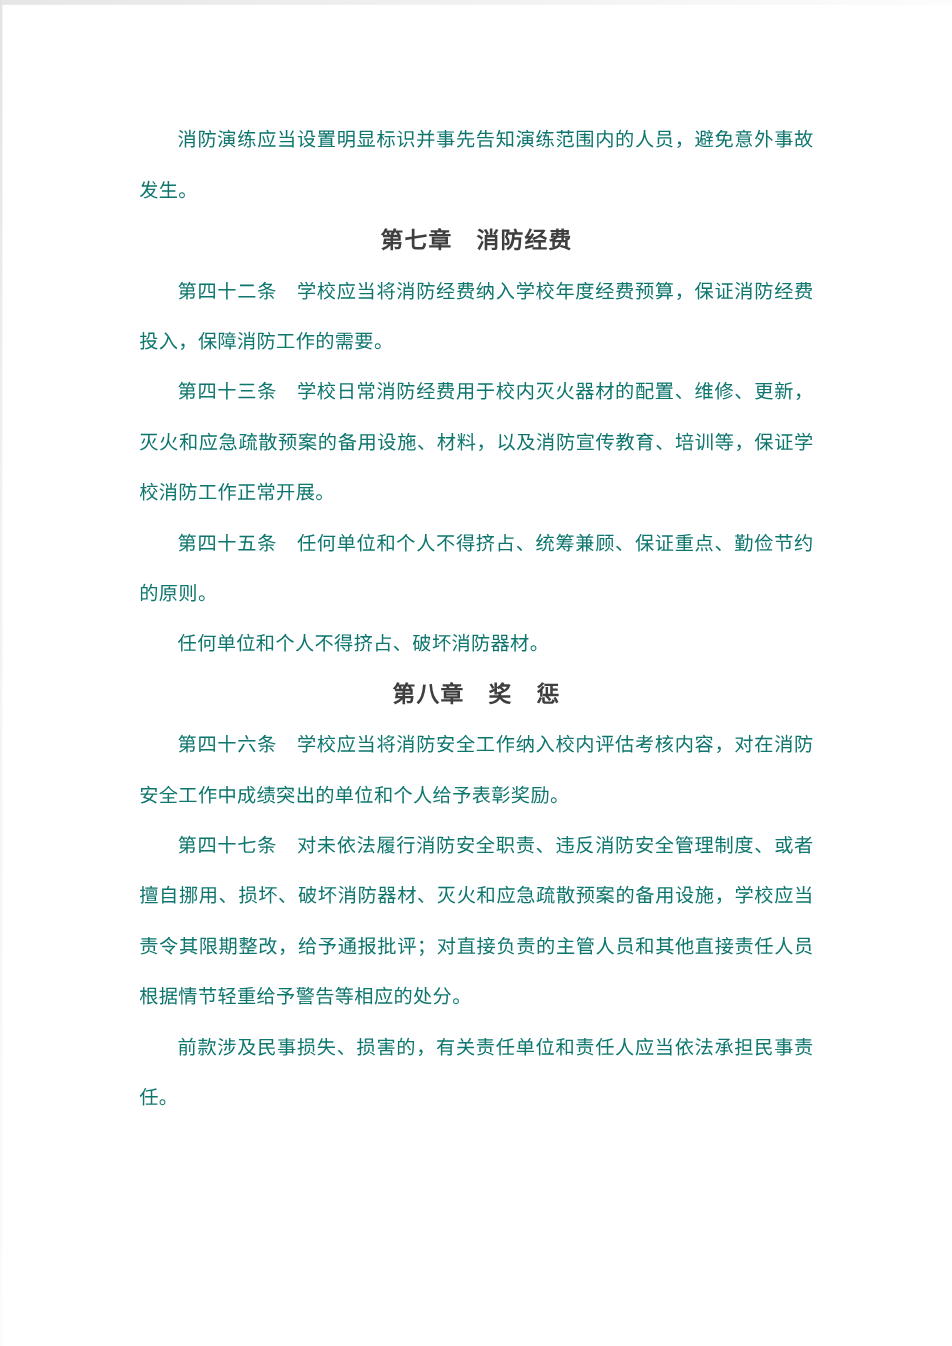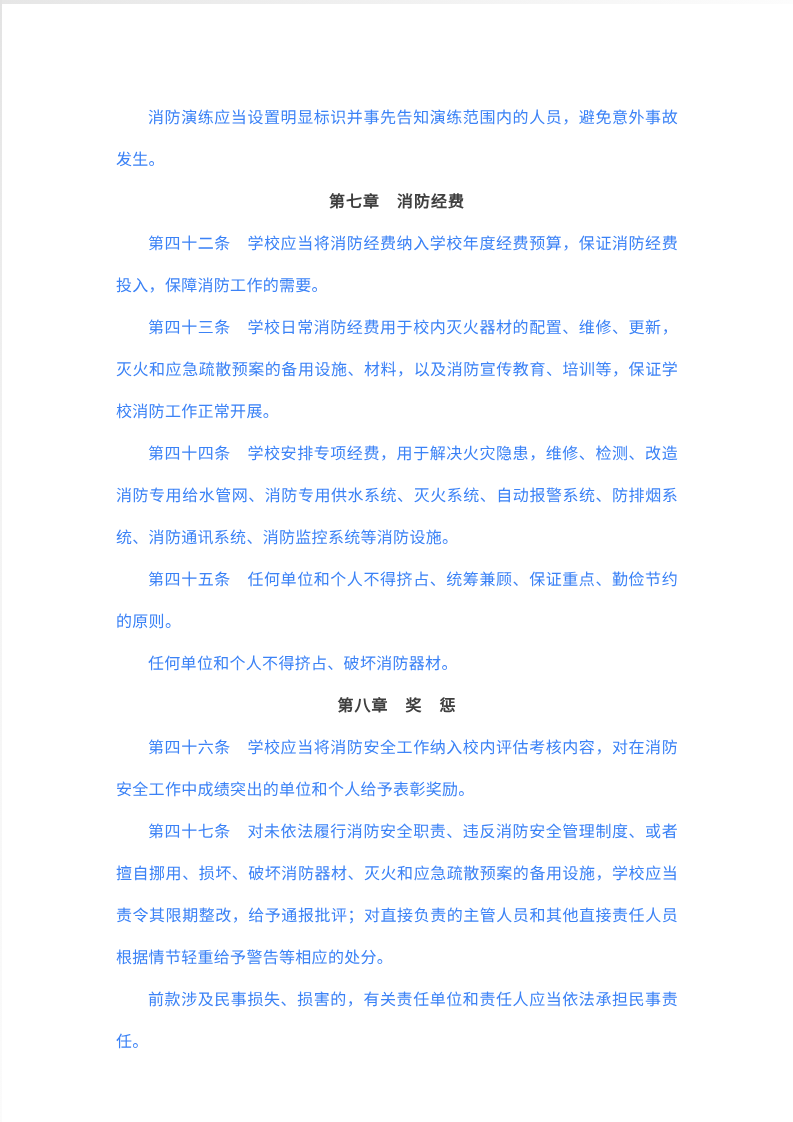--- a/index.html
+++ b/index.html
@@ -32,50 +32,49 @@
     position: absolute;
     top: 97px;
     left: 116px;
     width: 562px;
   }
   .para {
     margin: 0;
     font-size: 16px;
     line-height: 42px;
     letter-spacing: 0.3px;
-    color: #3b82f6;
+    color: #0f766e;
     text-align: justify;
     text-justify: inter-ideograph;
     text-indent: 2em;
     word-break: break-all;
   }
   .chapter-heading {
     margin: 0;
-    font-size: 16px;
+    font-size: 19px;
     line-height: 42px;
     font-weight: bold;
     color: #3f3f3f;
     text-align: center;
     text-indent: 0;
     letter-spacing: 1px;
   }
 </style>
 </head>
 <body>
 
 <div class="page">
   <div class="edge-top"></div>
   <div class="edge-left"></div>
 
   <div class="content">
     <p class="para">消防演练应当设置明显标识并事先告知演练范围内的人员，避免意外事故发生。</p>
     <h2 class="chapter-heading">第七章　消防经费</h2>
     <p class="para">第四十二条　学校应当将消防经费纳入学校年度经费预算，保证消防经费投入，保障消防工作的需要。</p>
     <p class="para">第四十三条　学校日常消防经费用于校内灭火器材的配置、维修、更新，灭火和应急疏散预案的备用设施、材料，以及消防宣传教育、培训等，保证学校消防工作正常开展。</p>
-    <p class="para">第四十四条　学校安排专项经费，用于解决火灾隐患，维修、检测、改造消防专用给水管网、消防专用供水系统、灭火系统、自动报警系统、防排烟系统、消防通讯系统、消防监控系统等消防设施。</p>
     <p class="para">第四十五条　任何单位和个人不得挤占、统筹兼顾、保证重点、勤俭节约的原则。</p>
     <p class="para">任何单位和个人不得挤占、破坏消防器材。</p>
     <h2 class="chapter-heading">第八章　奖　惩</h2>
     <p class="para">第四十六条　学校应当将消防安全工作纳入校内评估考核内容，对在消防安全工作中成绩突出的单位和个人给予表彰奖励。</p>
     <p class="para">第四十七条　对未依法履行消防安全职责、违反消防安全管理制度、或者擅自挪用、损坏、破坏消防器材、灭火和应急疏散预案的备用设施，学校应当责令其限期整改，给予通报批评；对直接负责的主管人员和其他直接责任人员根据情节轻重给予警告等相应的处分。</p>
     <p class="para">前款涉及民事损失、损害的，有关责任单位和责任人应当依法承担民事责任。</p>
   </div>
 </div>
 
 </body></html>

